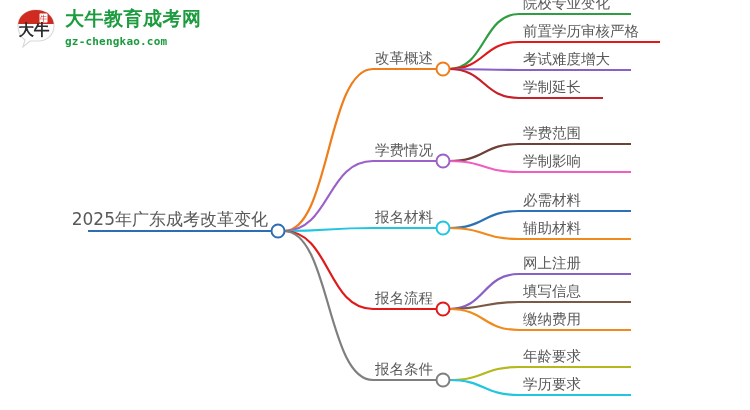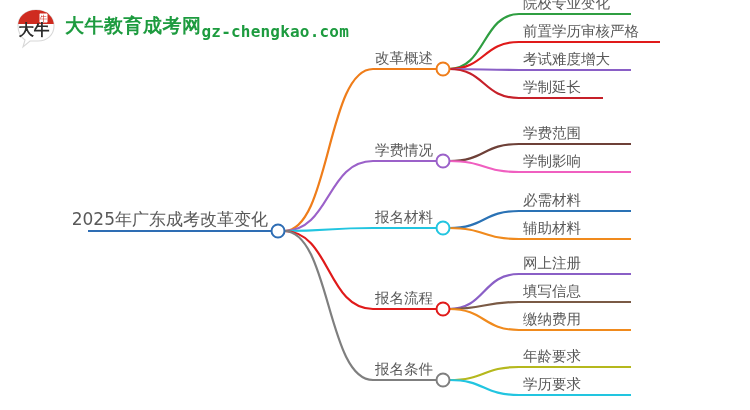--- a/index.html
+++ b/index.html
@@ -14,28 +14,28 @@
 
   
   .logo-wrap{
     position:absolute;left:14px;top:6px;
     display:flex;align-items:center;gap:7px;
   }
   .logo-mark{
     position:relative;width:44px;height:44px;flex:none;
   }
   .logo-mark svg{display:block;}
-  .logo-text{display:flex;flex-direction:row;justify-content:center;line-height:1;}
+  .logo-text{display:flex;flex-direction:column;justify-content:center;line-height:1;}
   .logo-title{
     font-size:19px;font-weight:bold;color:#1d9b3f;letter-spacing:.5px;
     font-family:"DejaVu Sans","Liberation Sans",sans-serif;
   }
   .logo-sub{
     margin-top:8px;
-    font-size:16px;font-weight:bold;color:#1d9b3f;letter-spacing:.2px;
+    font-size:11px;font-weight:bold;color:#1d9b3f;letter-spacing:.2px;
     font-family:"DejaVu Sans Mono","Liberation Mono",monospace;
   }
 
   
   #map{position:absolute;left:0;top:0;width:750px;height:410px;}
   .mm-label{
     font-family:"DejaVu Sans","Liberation Sans",sans-serif;
     fill:#595959;
   }
   .mm-root-label{font-size:17px;}

